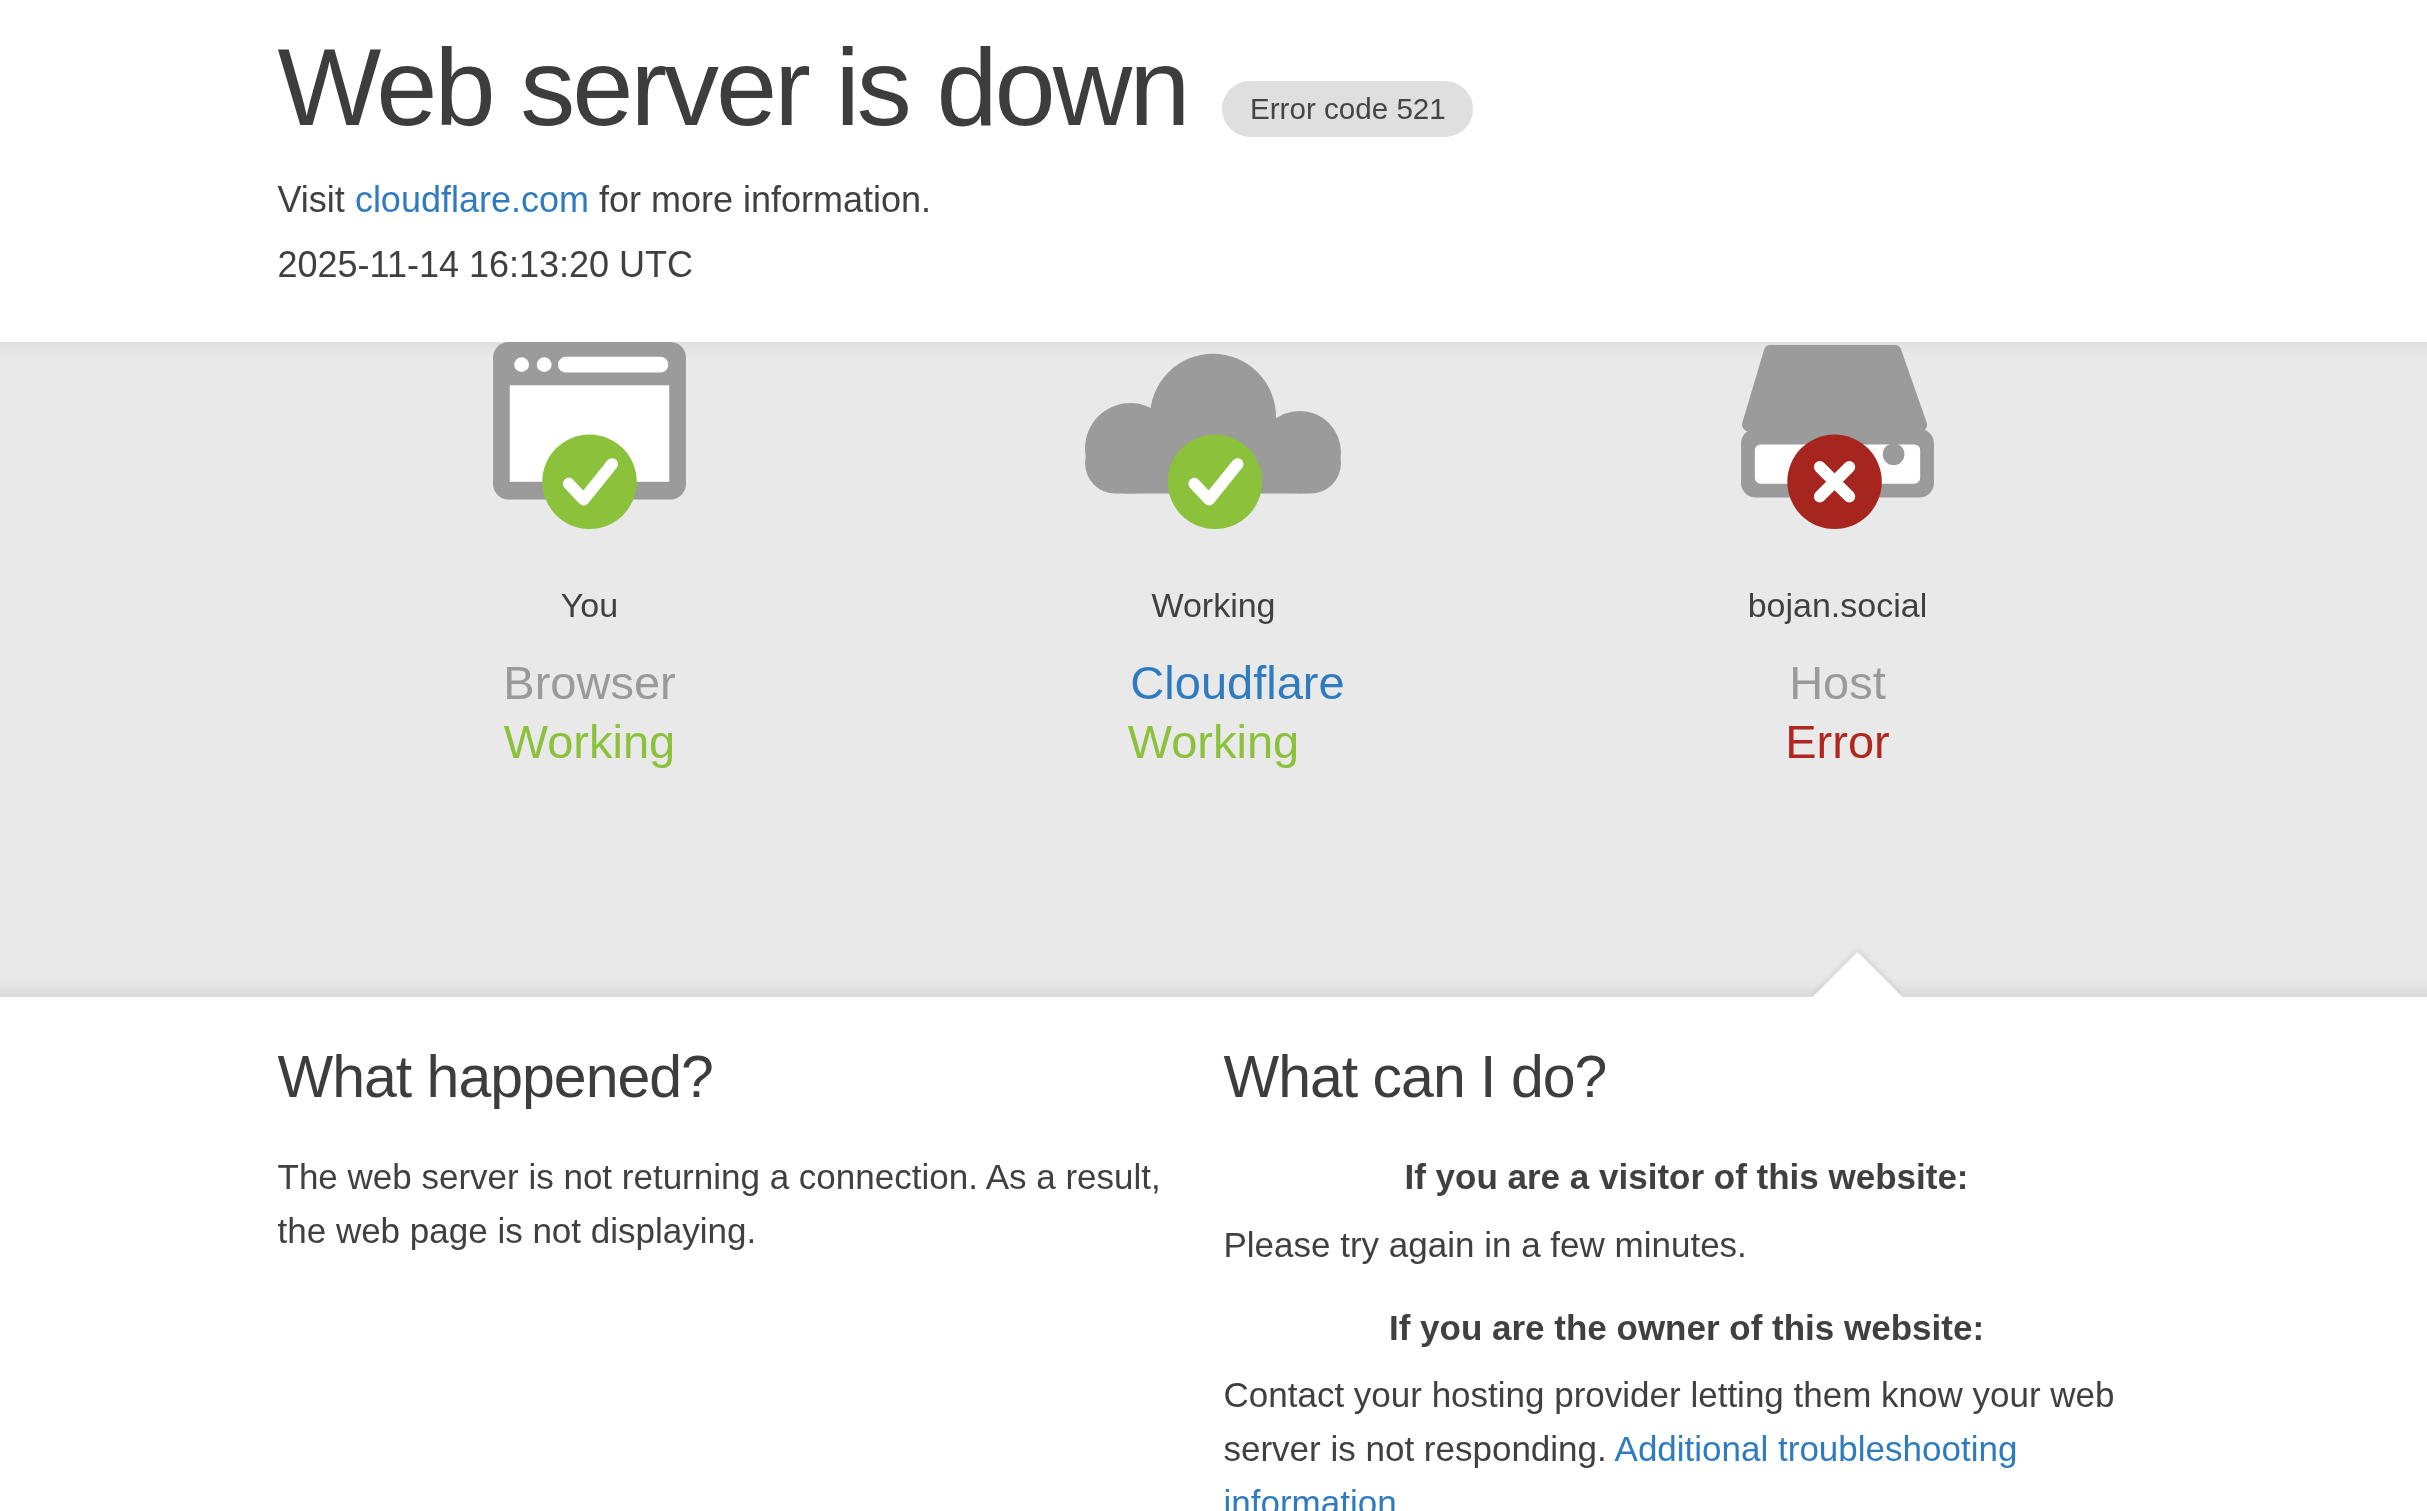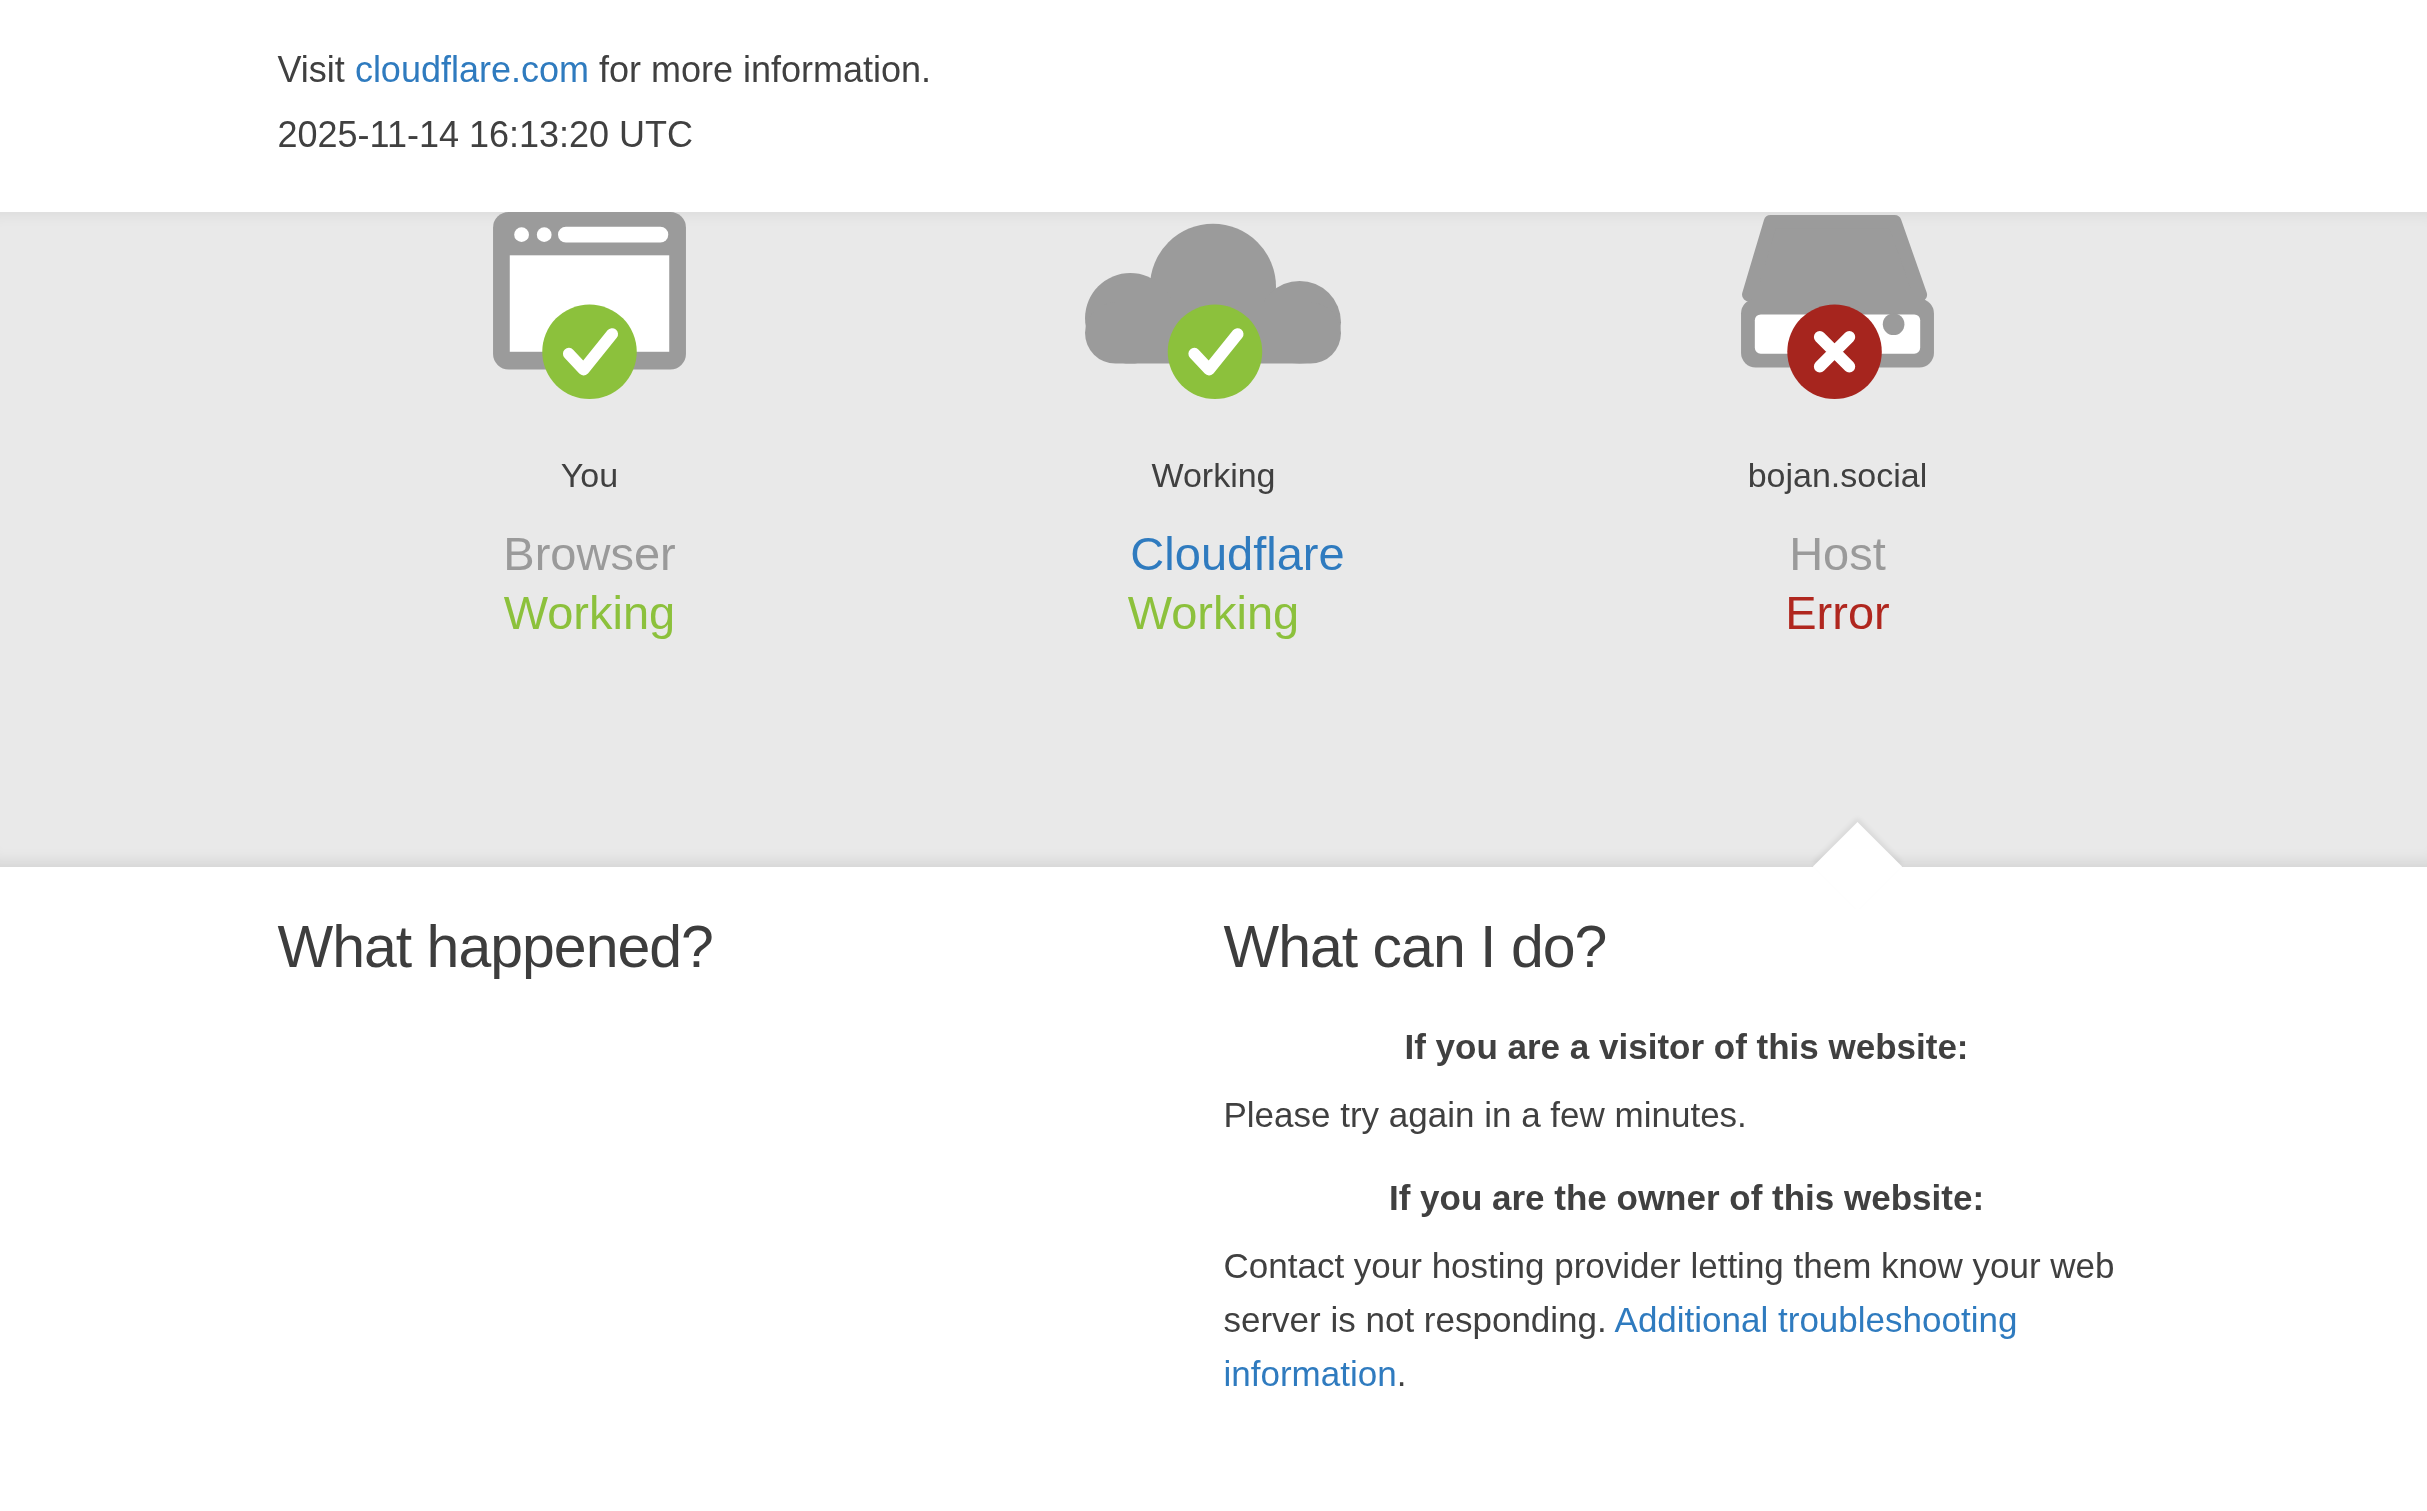--- a/index.html
+++ b/index.html
@@ -84,20 +84,24 @@
   .col-left .body-text{margin:37px 0 0;}
   .qa-label{margin:37px 0 0;font-weight:700;text-align:center;}
   .qa-label.owner{margin-top:29px;}
   .qa-text{margin:13.8px 0 0;}
 </style>
 </head>
 <body>
 
 <div class="header">
   <div class="container">
+    <div class="title-row">
+      <h1 class="page-title">Web server is down</h1>
+      <span class="error-badge">Error code 521</span>
+    </div>
     <p class="subtitle">
       <span>Visit</span>
       <a href="#">cloudflare.com</a>
       <span>for more information.</span>
     </p>
     <p class="timestamp">2025-11-14 16:13:20 UTC</p>
   </div>
 </div>
 
 <div class="status-section">
@@ -152,20 +156,21 @@
       <div class="node-status error">Error</div>
     </div>
 
   </div>
   <div class="notch"></div>
 </div>
 
 <div class="container info-row">
   <div class="col-left">
     <h2 class="info-heading">What happened?</h2>
+    <p class="body-text">The web server is not returning a connection. As a result, the web page is not displaying.</p>
   </div>
   <div class="col-right">
     <h2 class="info-heading">What can I do?</h2>
     <p class="qa-label">If you are a visitor of this website:</p>
     <p class="qa-text">Please try again in a few minutes.</p>
     <p class="qa-label owner">If you are the owner of this website:</p>
     <p class="qa-text">
       <span>Contact your hosting provider letting them know your web server is not responding. </span><a href="#">Additional troubleshooting information</a><span>.</span>
     </p>
   </div>

